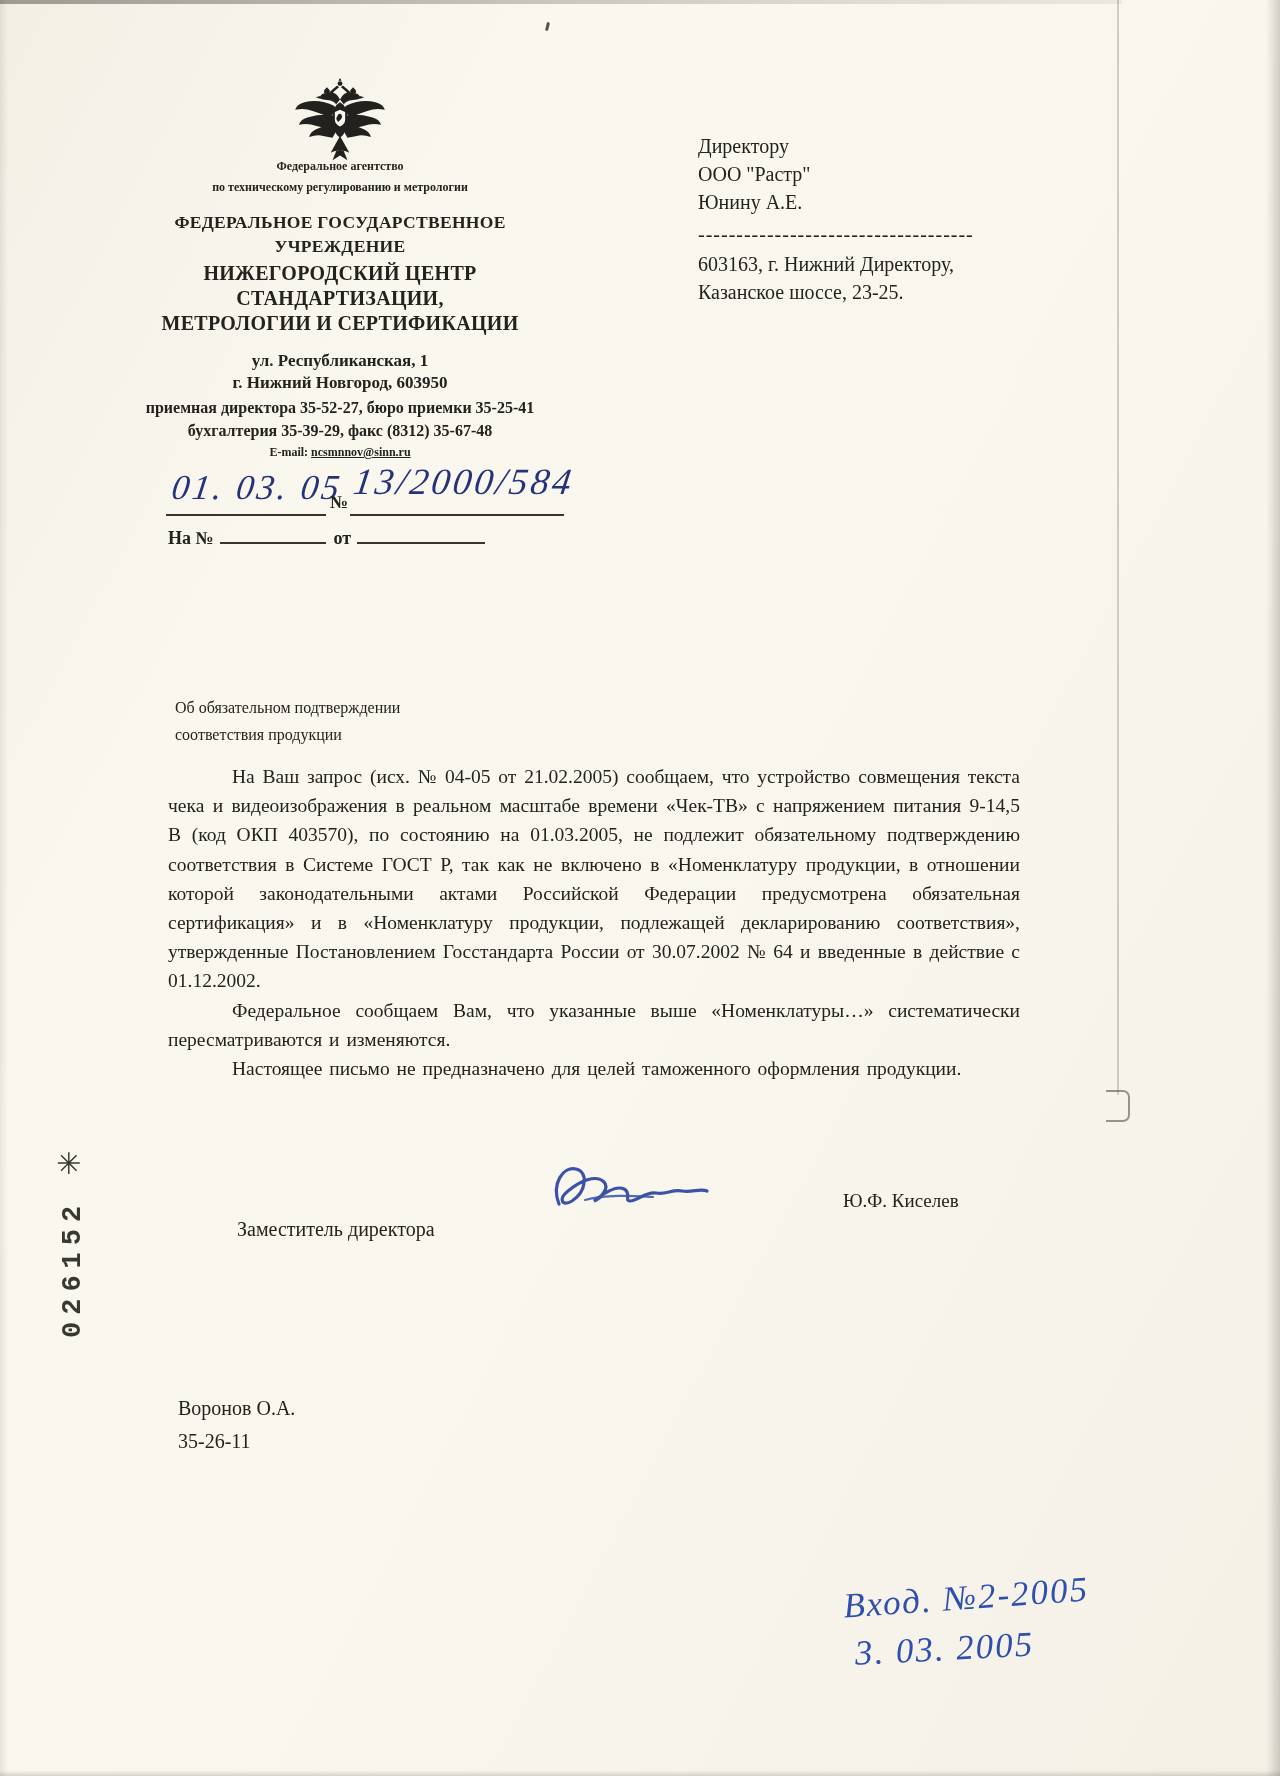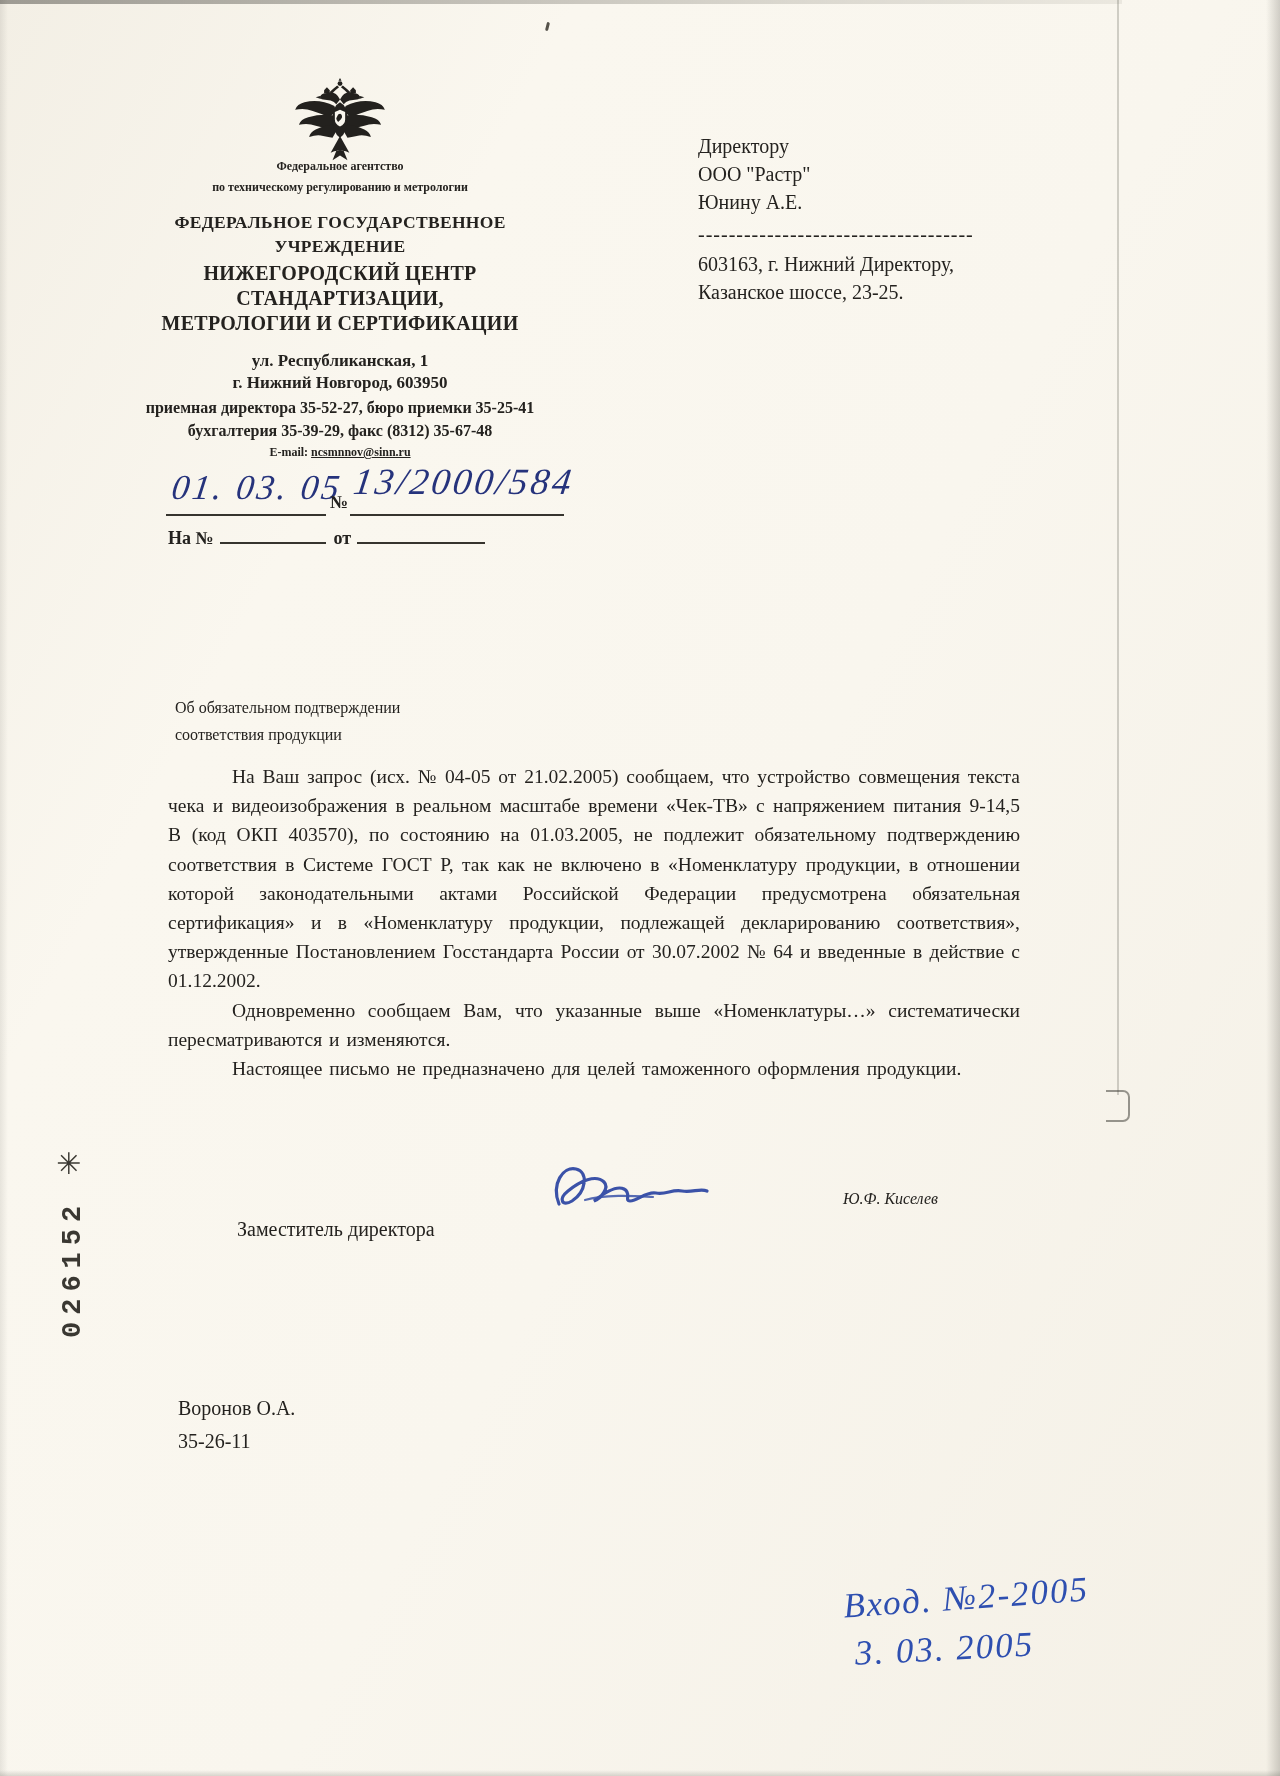--- a/index.html
+++ b/index.html
@@ -62,21 +62,21 @@
   .blank-1 { width:106px; margin:0 8px 0 6px; }
   .blank-2 { width:128px; margin-left:6px; }
 
   
   .subject { position:absolute; left:175px; top:694px; font-size:16px; line-height:27px; }
   .body-text { position:absolute; left:168px; top:762px; width:852px; font-size:19.5px; line-height:29.2px; text-align:justify; word-spacing:2px; }
   .body-text p { text-indent:64px; margin:0; }
 
   
   .sig-title { position:absolute; left:237px; top:1190px; font-size:20px;margin-top:28px; }
-  .sig-name  { position:absolute; left:843px; top:1190px; font-size:16px;font-style:italic; }
+  .sig-name  { position:absolute; left:843px; top:1190px; font-size:19px; }
   .sig-scribble { position:absolute; left:545px; top:1156px; width:175px; height:74px; }
 
   
   .executor { position:absolute; left:178px; top:1392px; font-size:20px; line-height:33px; }
 
   
   .margin-stamp { position:absolute; left:58px; top:1338px; transform:rotate(-90deg); transform-origin:0 0;
     font-family:"Liberation Mono", monospace; font-weight:bold; font-size:27px; letter-spacing:7px; color:#3a3832; }
   .margin-mark { position:absolute; left:56px; top:1146px; font-size:30px; color:#3a3832; font-family:"DejaVu Sans", sans-serif; }
 
@@ -160,21 +160,21 @@
     <span>На №</span><span class="blank blank-1"></span><span>от</span><span class="blank blank-2"></span>
   </div>
 
   <div class="subject">
     <div>Об обязательном подтверждении</div>
     <div>соответствия продукции</div>
   </div>
 
   <div class="body-text">
     <p>На Ваш запрос (исх. № 04-05 от 21.02.2005) сообщаем, что устройство совмещения текста чека и видеоизображения в реальном масштабе времени «Чек-ТВ» с напряжением питания 9-14,5 В (код ОКП 403570), по состоянию на 01.03.2005, не подлежит обязательному подтверждению соответствия в Системе ГОСТ Р, так как не включено в «Номенклатуру продукции, в отношении которой законодательными актами Российской Федерации предусмотрена обязательная сертификация» и в «Номенклатуру продукции, подлежащей декларированию соответствия», утвержденные Постановлением Госстандарта России от 30.07.2002 № 64 и введенные в действие с 01.12.2002.</p>
-    <p>Одновременно сообщаем Вам, что указанные выше «Номенклатуры…» систематически пересматриваются и изменяются.</p>
+    <p>Федеральное сообщаем Вам, что указанные выше «Номенклатуры…» систематически пересматриваются и изменяются.</p>
     <p>Настоящее письмо не предназначено для целей таможенного оформления продукции.</p>
   </div>
 
   <div class="sig-title">Заместитель директора</div>
   <svg class="sig-scribble" viewBox="0 0 175 74" xmlns="http://www.w3.org/2000/svg">
     <path d="M14 48 C6 28 18 10 31 13 C44 16 41 36 27 45 C17 51 13 43 23 35 C35 25 51 18 59 26 C65 32 55 43 49 45 C59 37 71 29 79 33 C87 37 79 45 85 45 C93 45 101 35 111 37 C121 39 127 33 137 35 C147 37 155 32 162 35" fill="none" stroke="#3b52a8" stroke-width="3.2" stroke-linecap="round"></path>
     <path d="M40 44 C60 38 90 40 108 41" fill="none" stroke="#3b52a8" stroke-width="2.2" stroke-linecap="round" opacity="0.85"></path>
   </svg>
   <div class="sig-name">Ю.Ф. Киселев</div>
 

